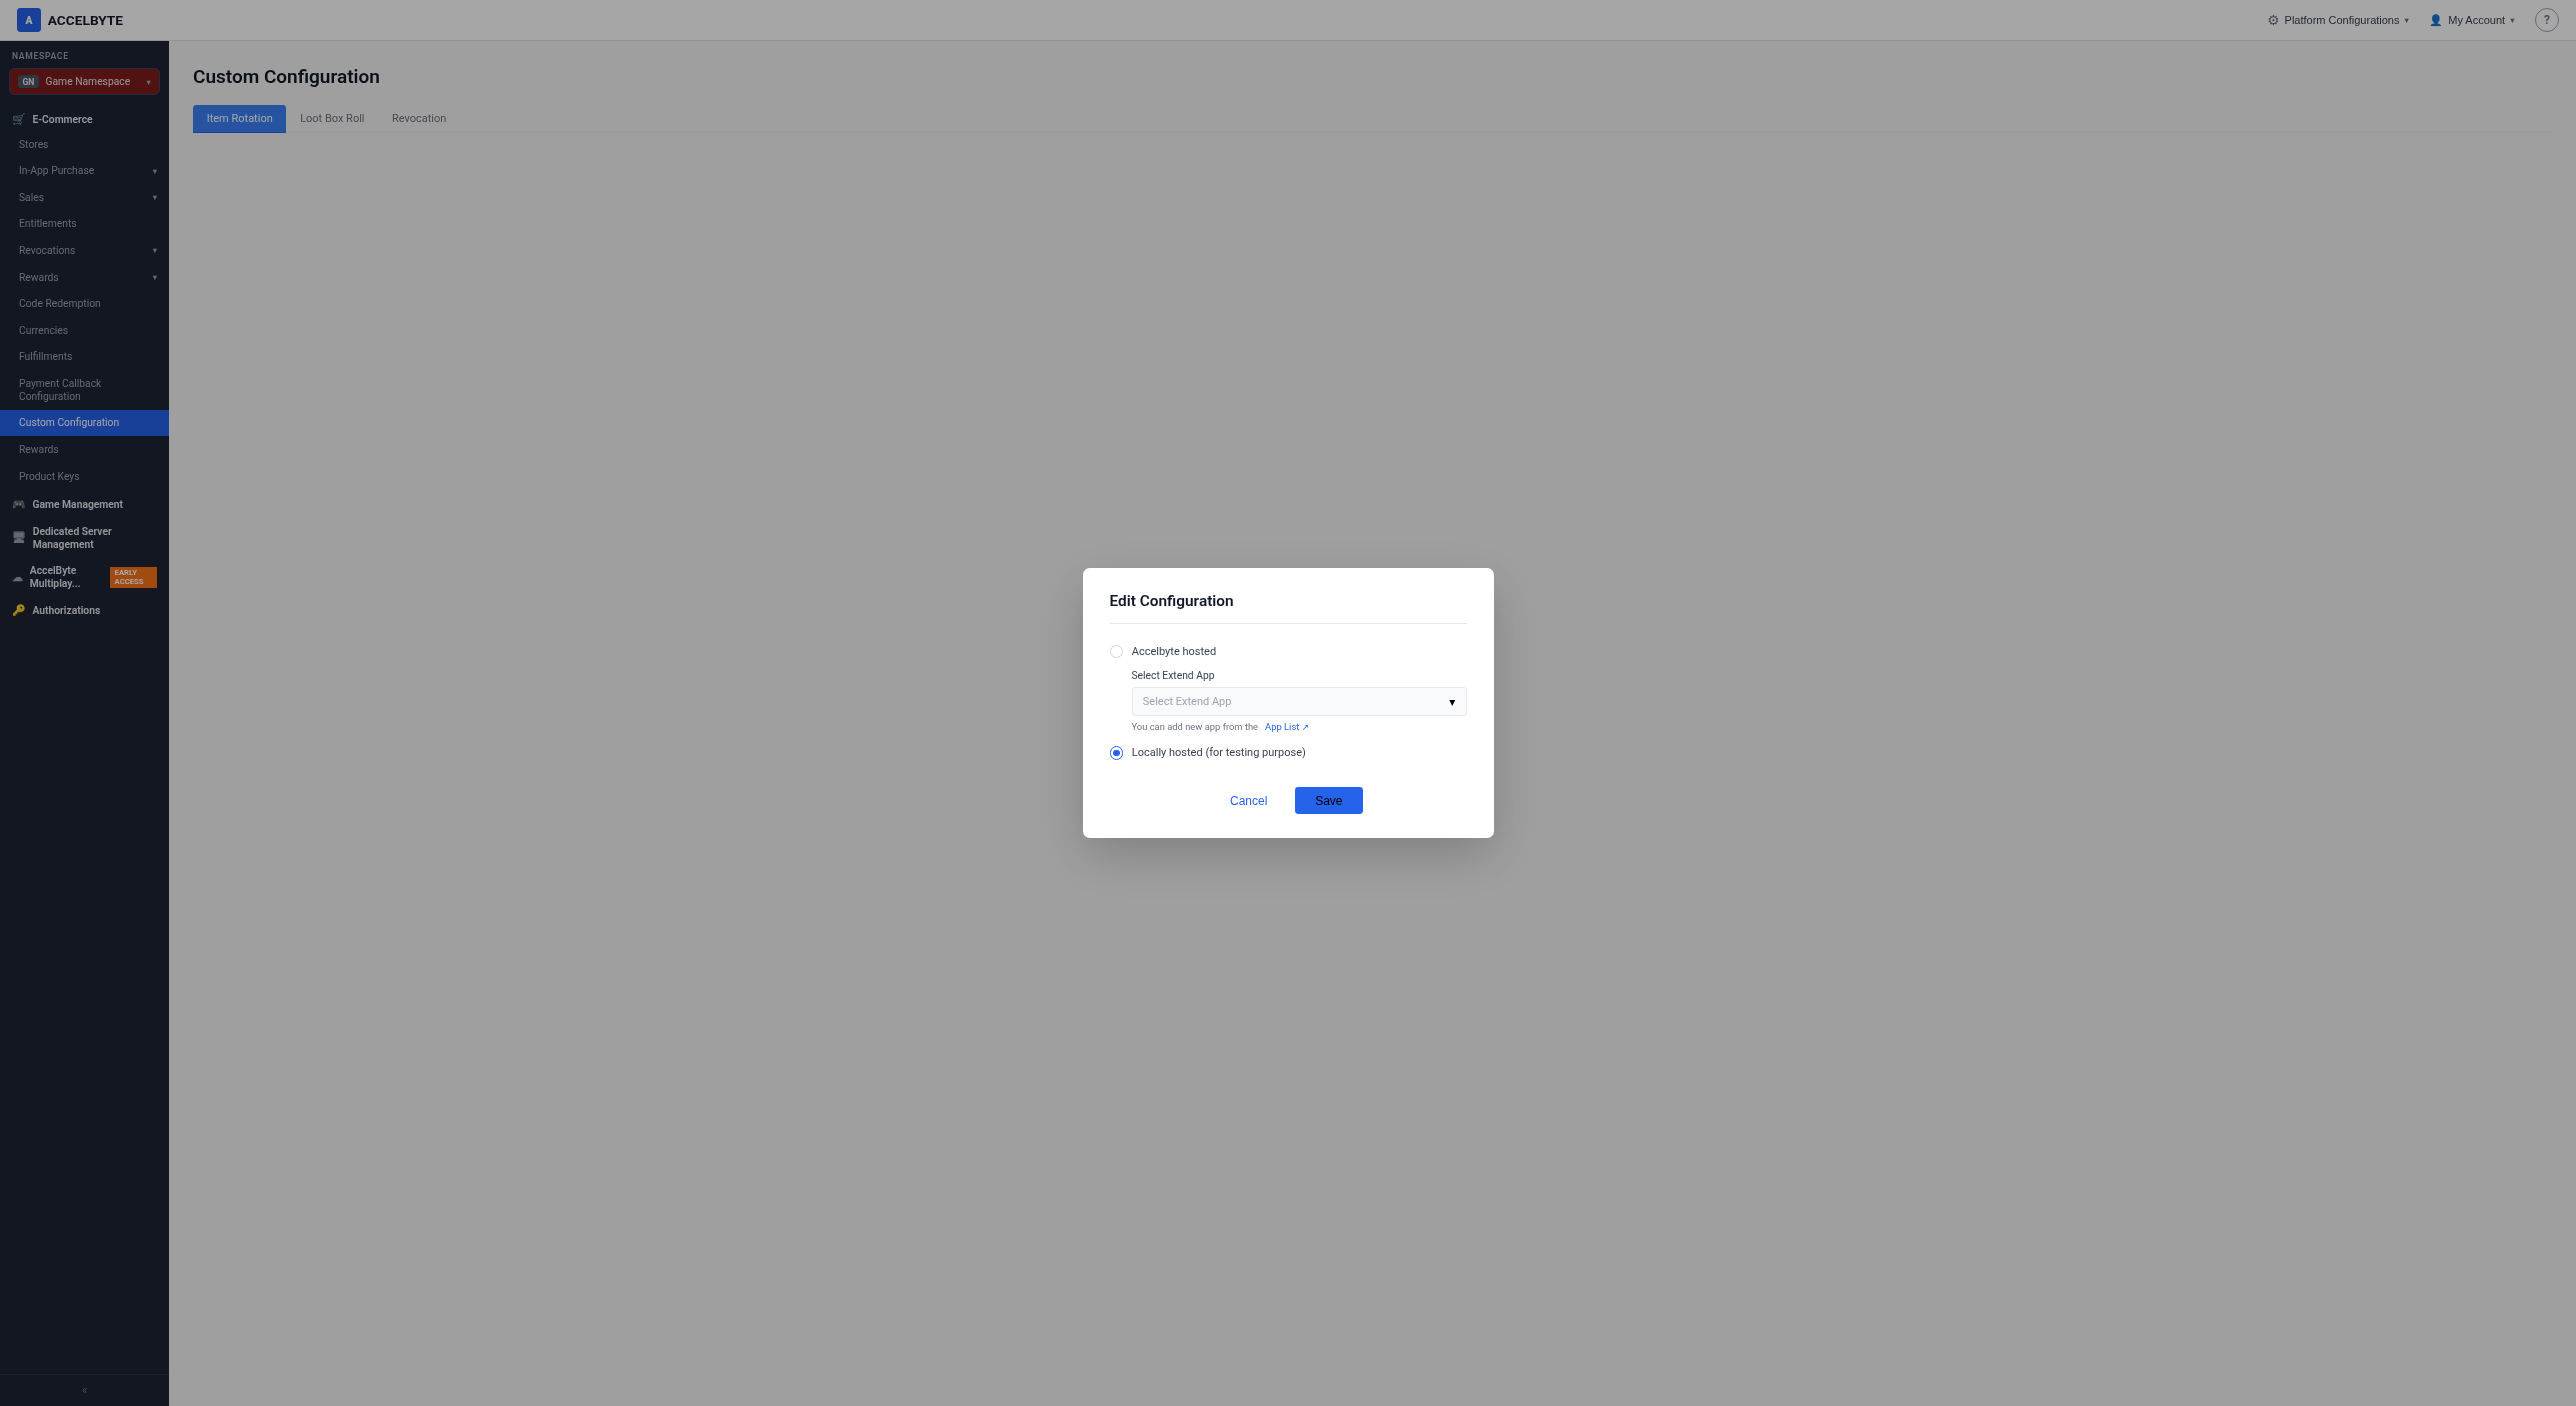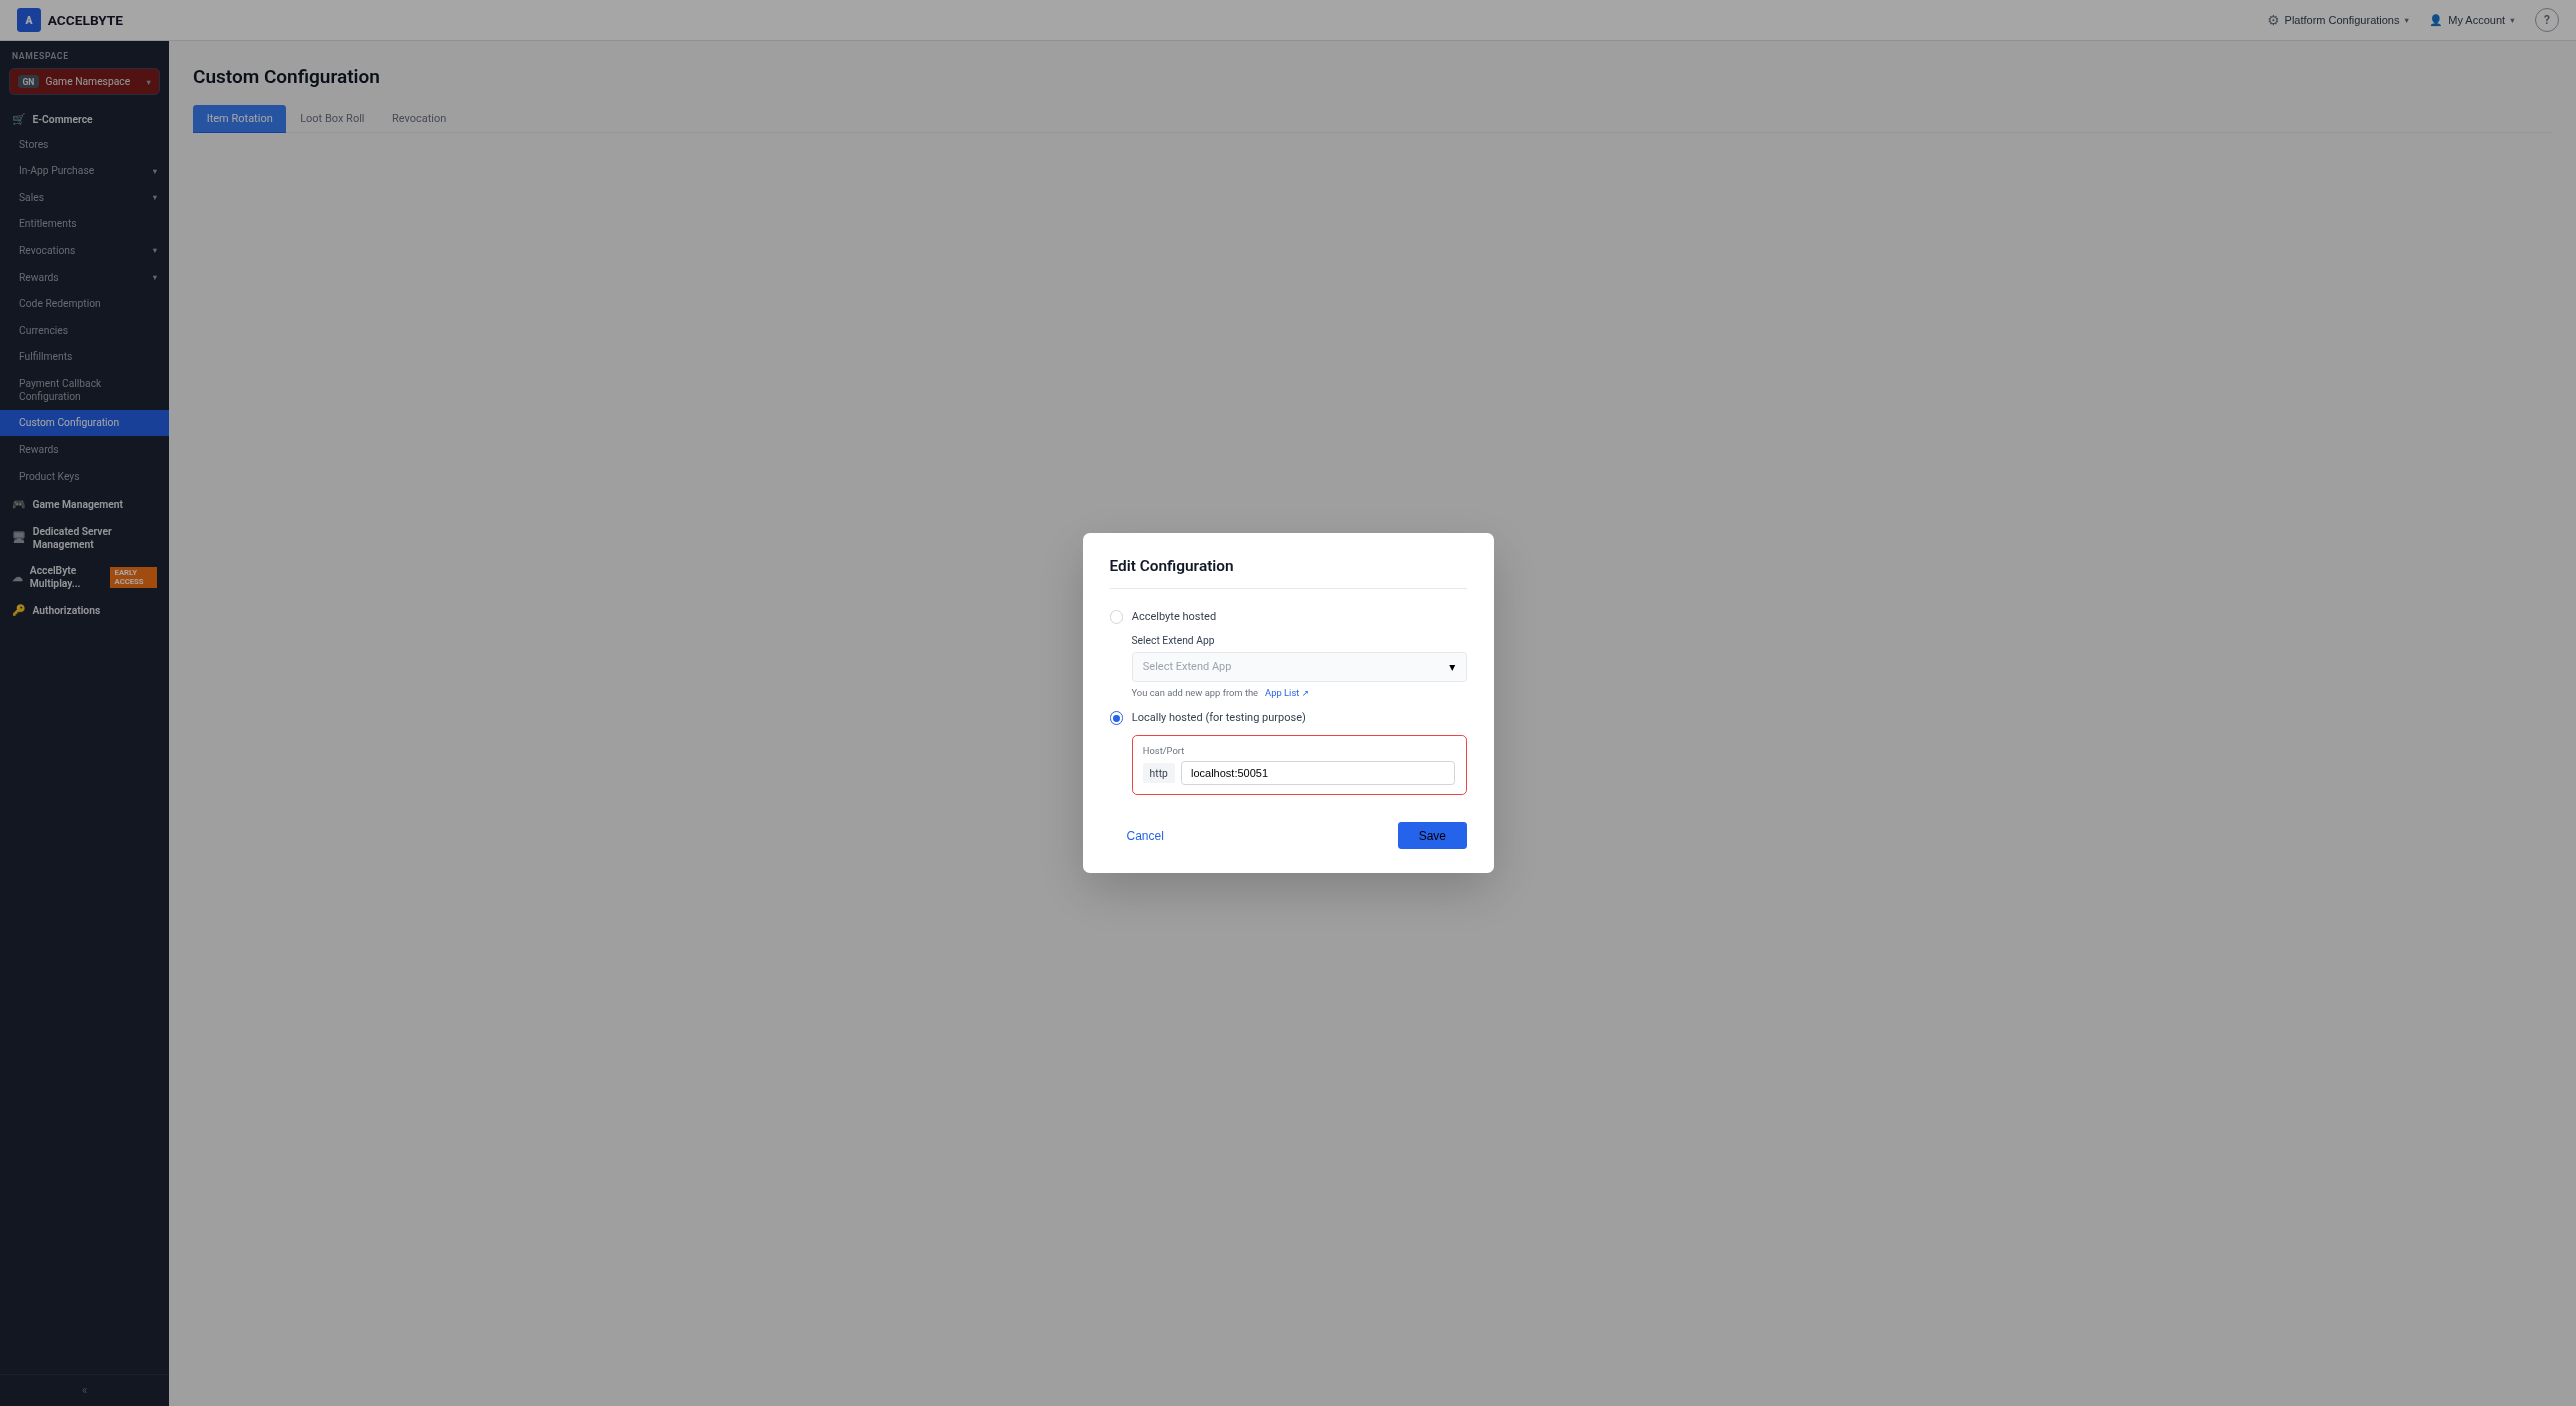--- a/index.html
+++ b/index.html
@@ -323,21 +323,21 @@
       flex: 1;
       border: 0.9px solid #d1d5db;
       border-radius: 3.4px;
       padding: 5.1px 8.6px;
       font-size: 11px;
       outline: none;
     }
 
     .modal-footer {
       display: flex;
-      justify-content: space-between;
+      justify-content: center;
       gap: 10.3px;
       margin-top: 27px;
     }
     .btn-cancel {
       padding: 6.8px 17px;
       border: none;
       background: none;
       color: #2563eb;
       font-size: 12px;
       cursor: pointer;
@@ -518,27 +518,20 @@
         <span class="ext-link-icon"> ↗</span>
       </a>
     </div>
 
     <div class="locally-hosted-section">
       <div class="radio-option">
         <div class="radio-circle selected"></div>
         <span class="radio-label">Locally hosted (for testing purpose)</span>
       </div>
 
-      <div class="host-port-box">
-        <div class="host-port-label">Host/Port</div>
-        <div class="host-port-input-row">
-          <span class="http-badge">http</span>
-          <input class="host-input" type="text" value="localhost:50051" style="">
-        </div>
-      </div>
     </div>
 
     <div class="modal-footer">
       <button class="btn-cancel">Cancel</button>
       <button class="btn-save">Save</button>
     </div>
   </div>
 </div>
 
 

